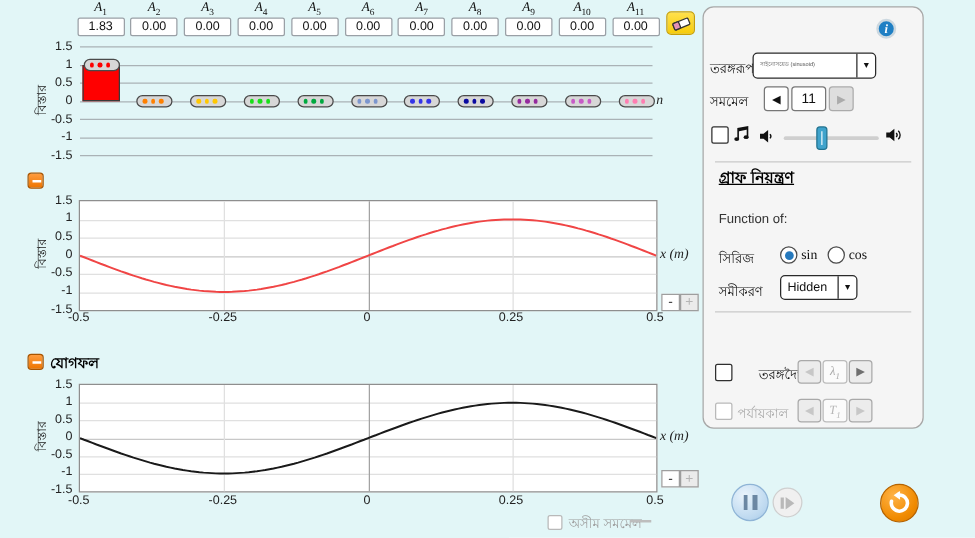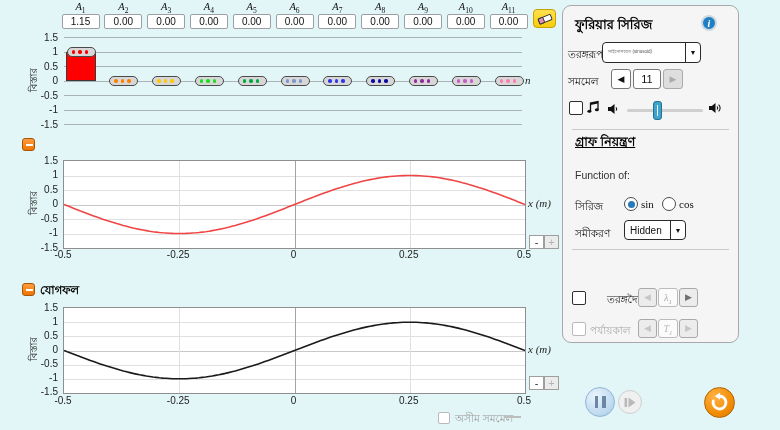--- a/index.html
+++ b/index.html
@@ -68,21 +68,21 @@
   .tinyval{font-size:4.5px;color:#555;}
 </style>
 </head>
 <body>
 
 <div id="app">
 
   <div id="ampControls">
       <div class="amp-slot" style="left: 61.5px;">
         <div class="amp-label">A<sub>1</sub></div>
-        <div class="amp-input">1.15</div>
+        <div class="amp-input">1.83</div>
       </div>
       <div class="amp-slot" style="left: 104.3px;">
         <div class="amp-label">A<sub>2</sub></div>
         <div class="amp-input">0.00</div>
       </div>
       <div class="amp-slot" style="left: 147.1px;">
         <div class="amp-label">A<sub>3</sub></div>
         <div class="amp-input">0.00</div>
       </div>
       <div class="amp-slot" style="left: 189.9px;">
@@ -284,21 +284,20 @@
   <div class="axlab" style="left:528px;top:343px;">x (m)</div>
   <div class="zoomctl" style="left:529px;top:376px;">
     <button class="zbtn">-</button>
     <button class="zbtn dis">+</button>
   </div>
   <div class="checkbox dis" style="left:438px;top:412px;width:10px;height:10px;"></div>
   <div class="plabel" style="left:455px;top:411px;color:#9E9E9E;">অসীম সমমেল</div>
   <div class="abs" style="left:504px;top:416px;width:17px;height:2px;background:#BDBDBD;"></div>
 
   <div id="panel">
-    <div class="pbold" style="left:12px;top:9px;font-size:13px;">ফুরিয়ার সিরিজ</div>
     <button class="circlebtn" style="left:138px;top:9px;width:16px;height:16px;background:#1F7FC4;border:2px solid #CCD8E0;">
       <span class="serif" style="color:#fff;font-size:10px;font-weight:bold;font-style:italic;">i</span>
     </button>
 
     <div class="plabel" style="left:5px;top:41px;">তরঙ্গরূপ:</div>
     <div class="combo" style="left:39px;top:36px;width:99px;height:21px;">
       <span class="val tinyval">সাইনোসয়েড (sinusoid)</span>
       <span class="sep"></span>
       <span class="arr">▼</span>
     </div>

